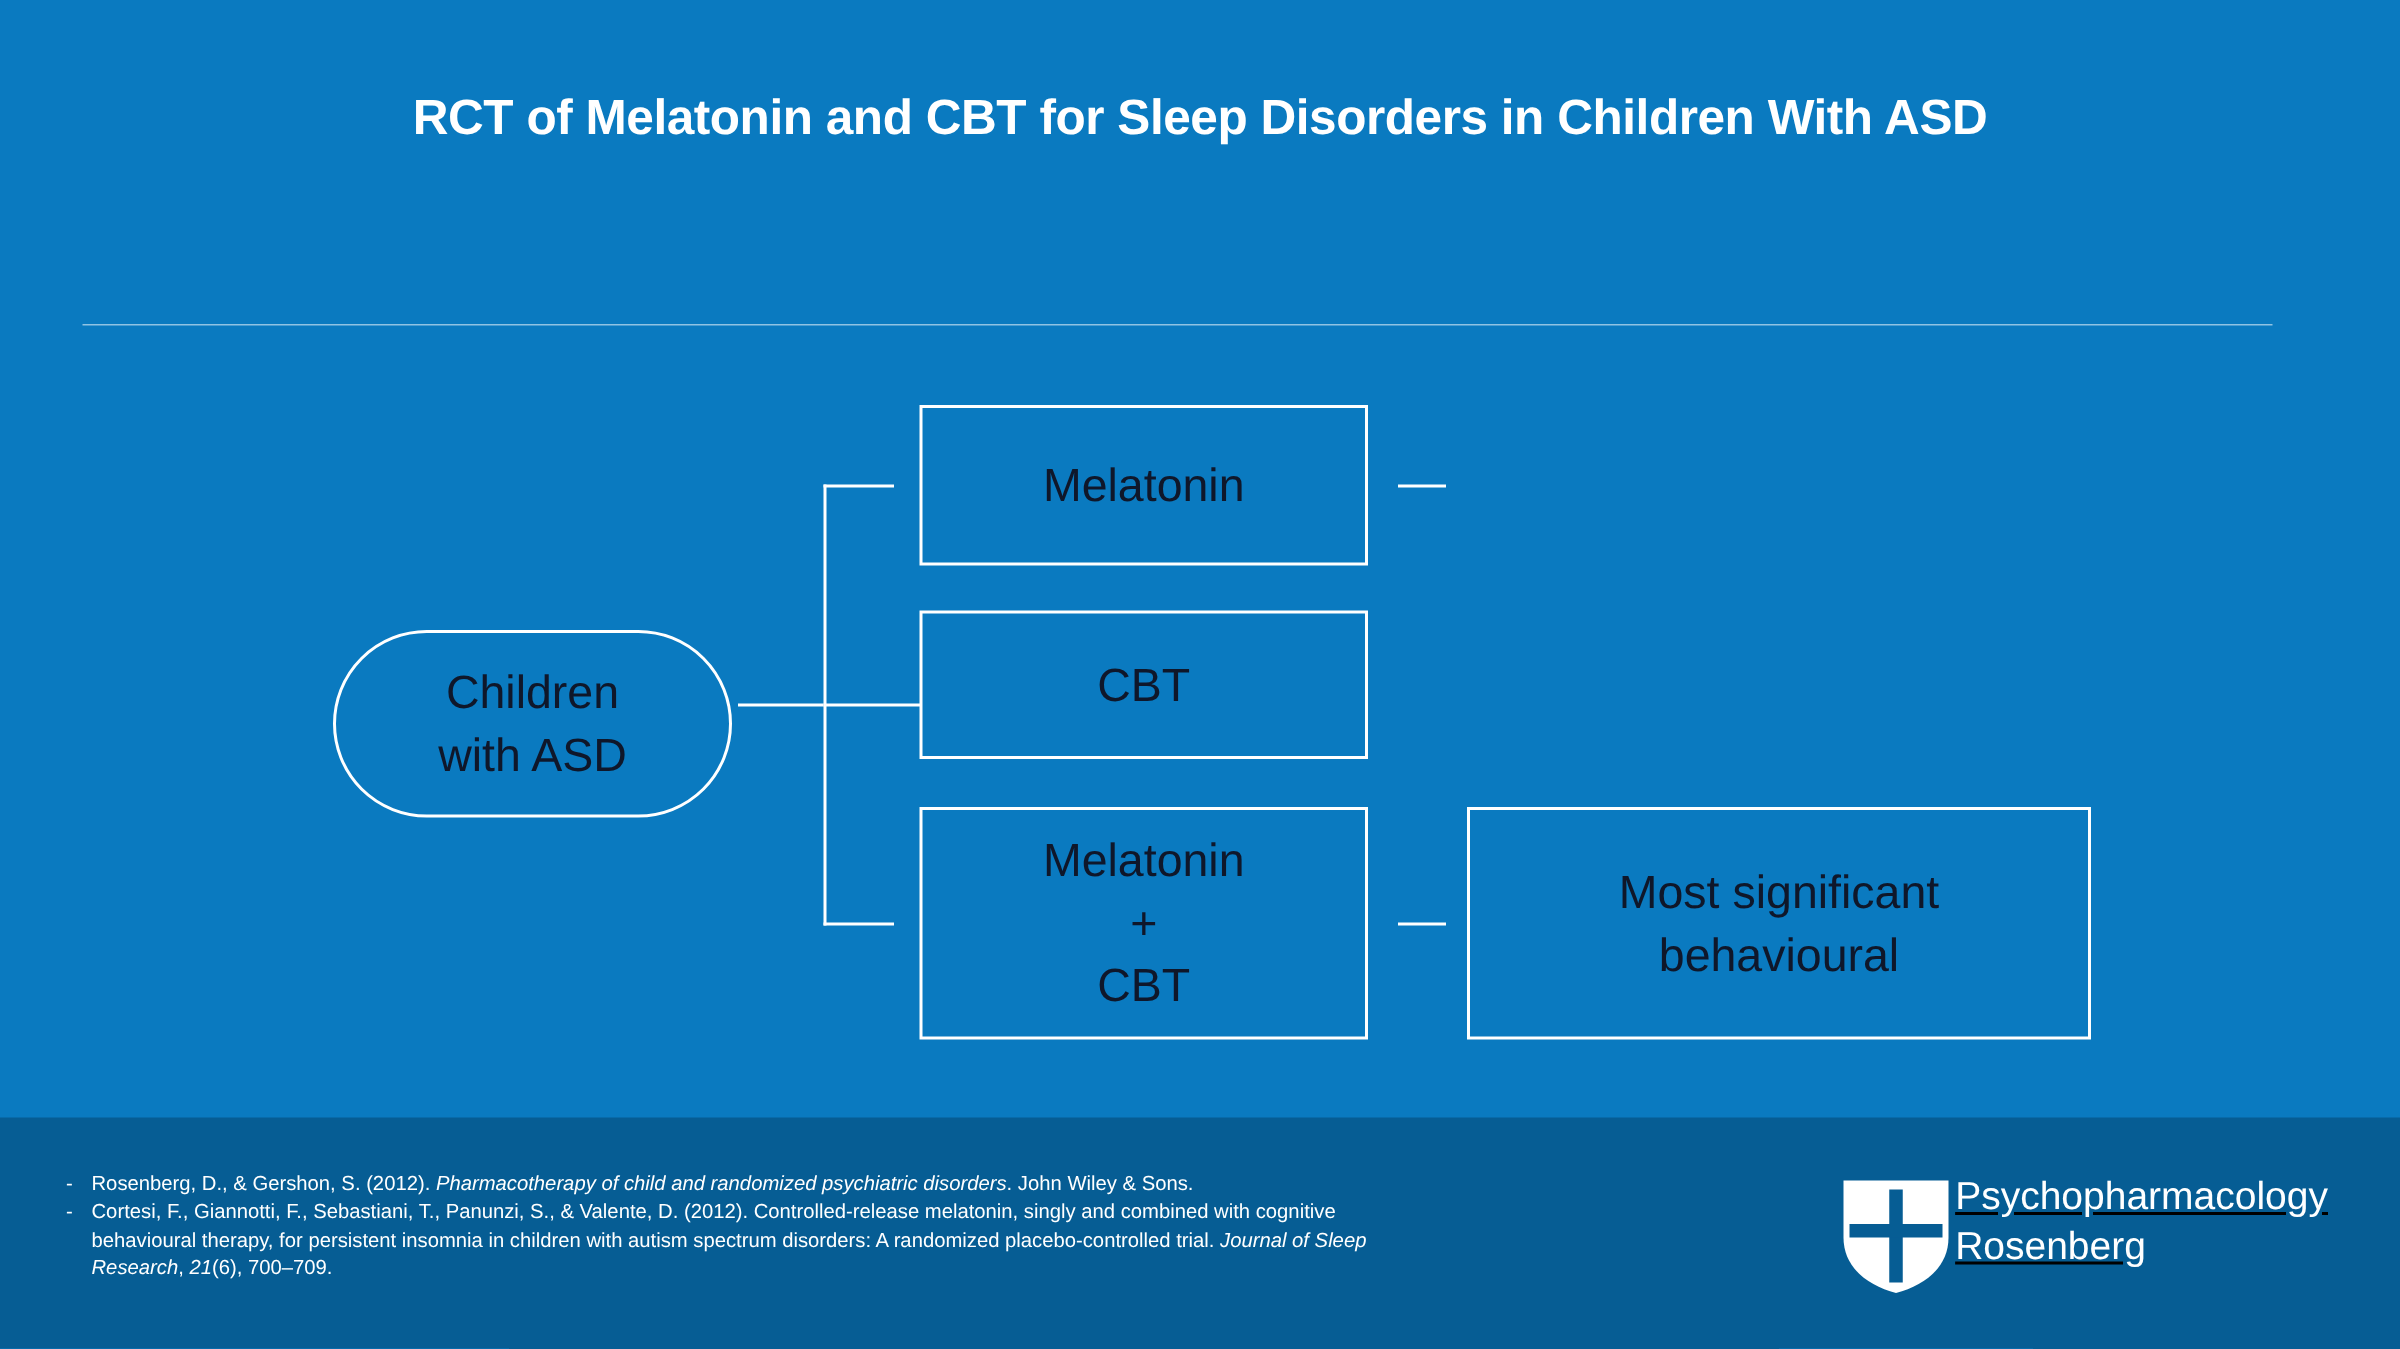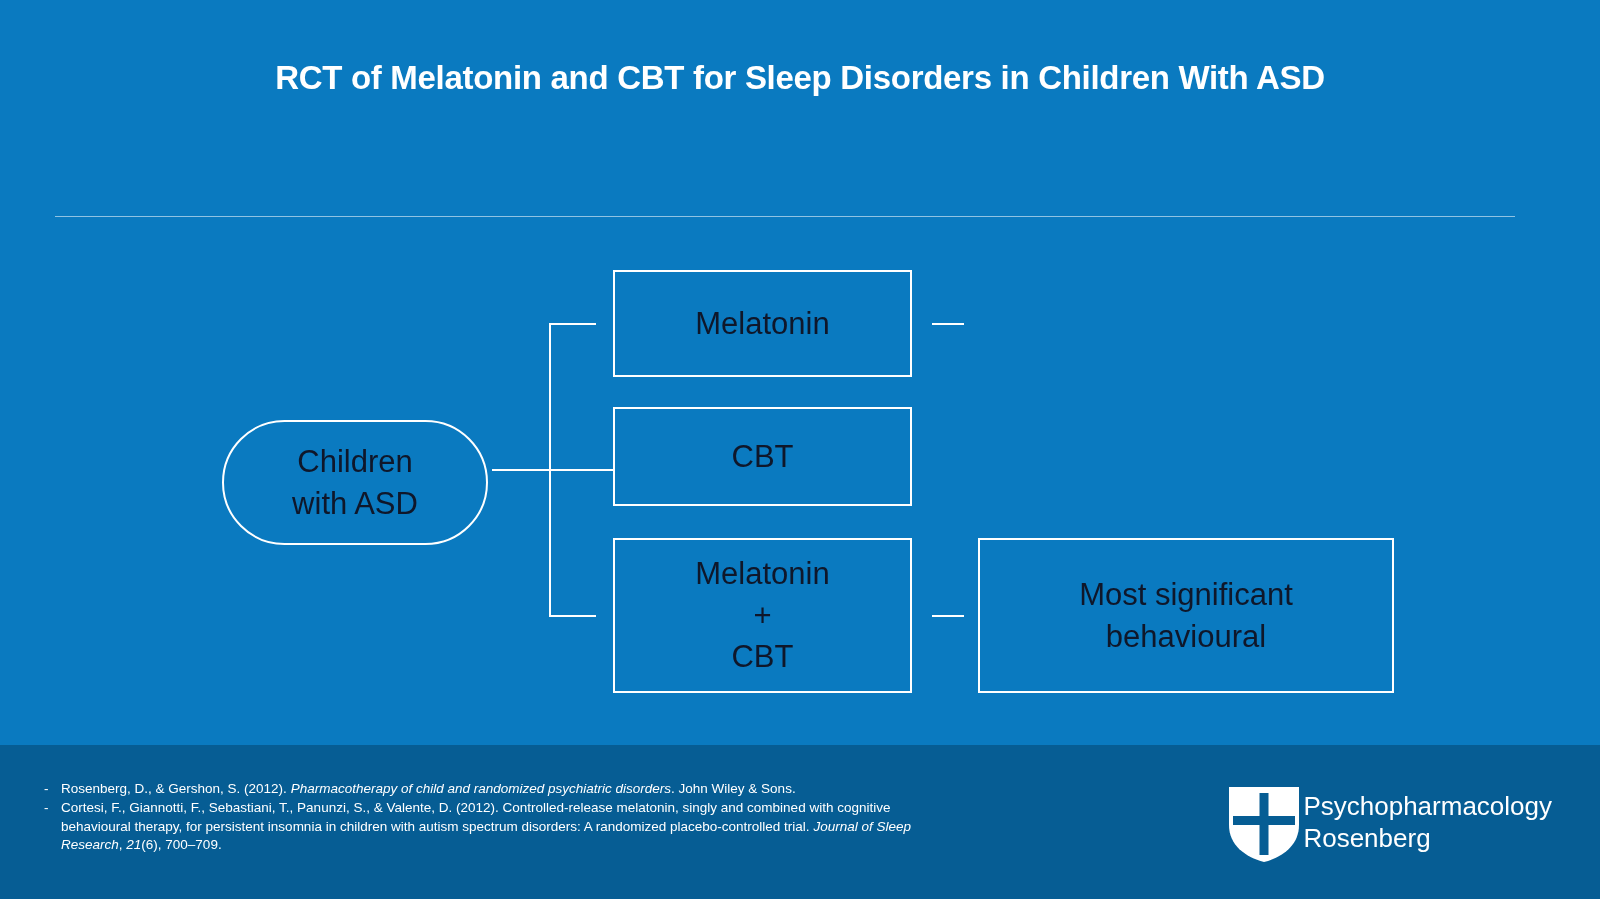--- a/index.html
+++ b/index.html
@@ -145,21 +145,22 @@
   .ref-text {
     flex: 1;
   }
   .ref-text i { font-style: italic; }
 
   .brand {
     position: absolute;
     right: 48px;
     top: 36px;
     display: flex;
-    align-items: center;
+    align-items: flex-start;
+    text-decoration: underline;
   }
   .brand-logo {
     width: 78px;
     height: 82px;
   }
   .brand-text {
     color: #ffffff;
     font-size: 26px;
     line-height: 1.25;
     font-weight: 400;

